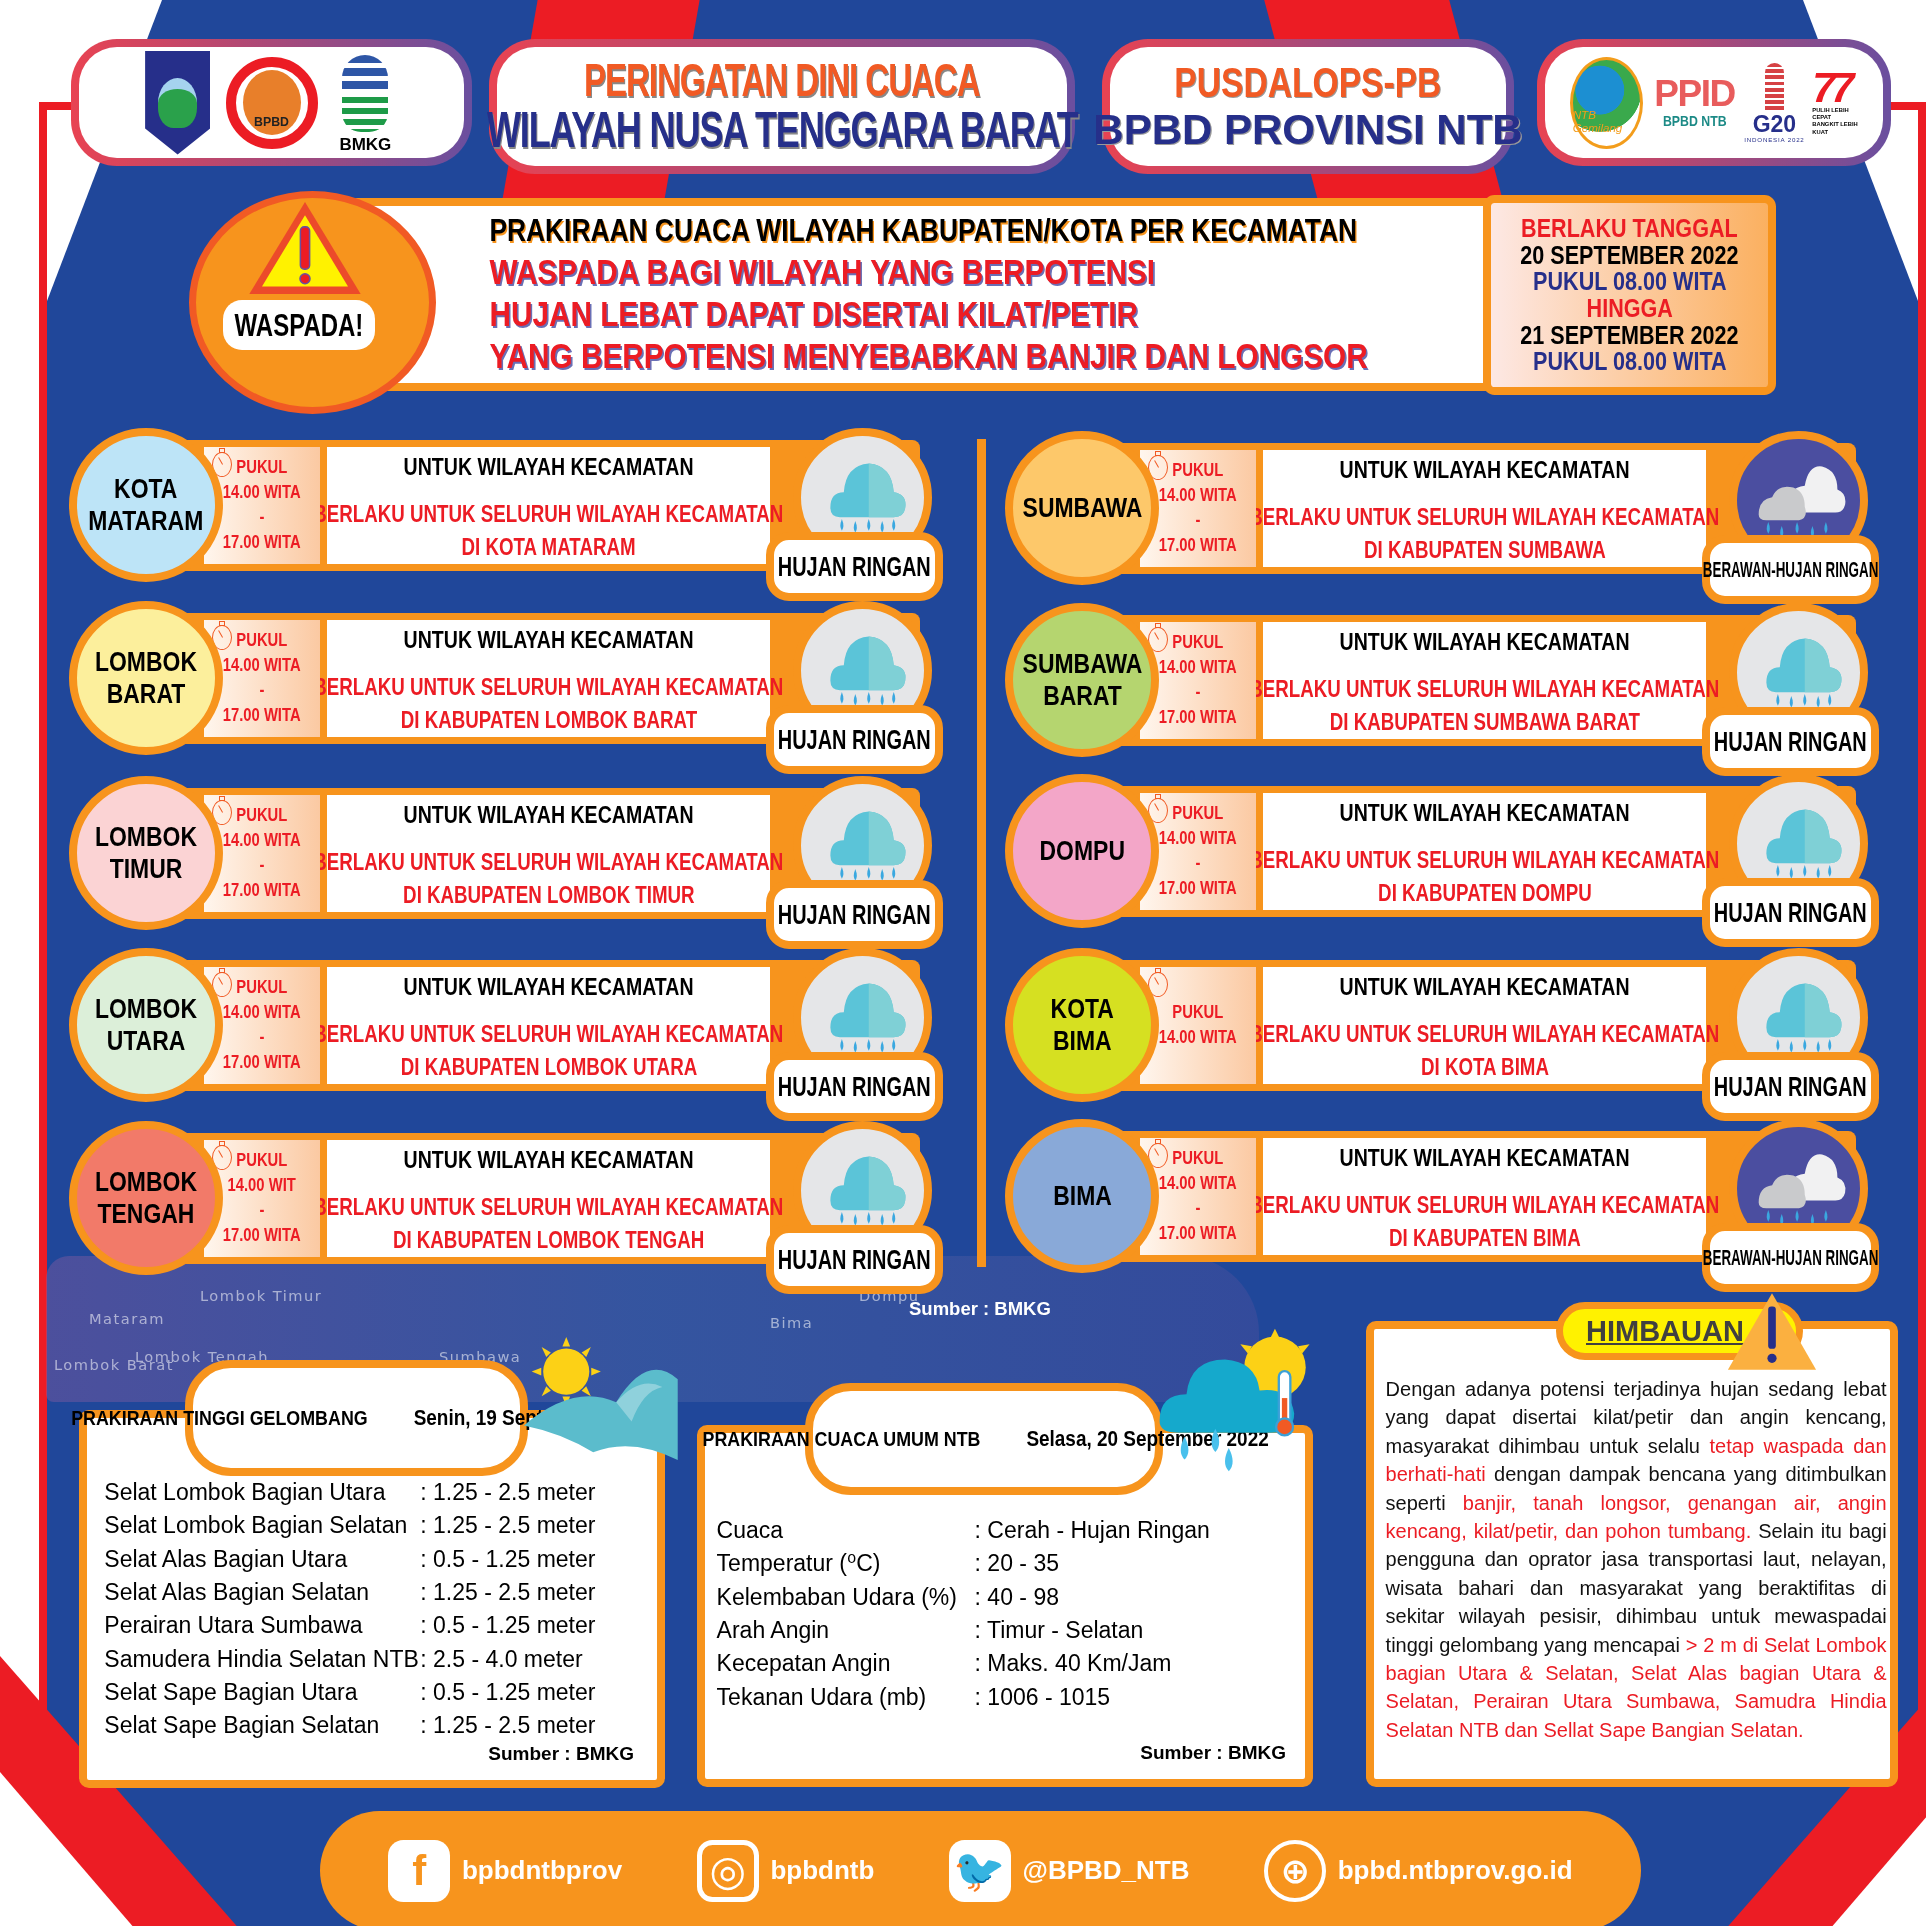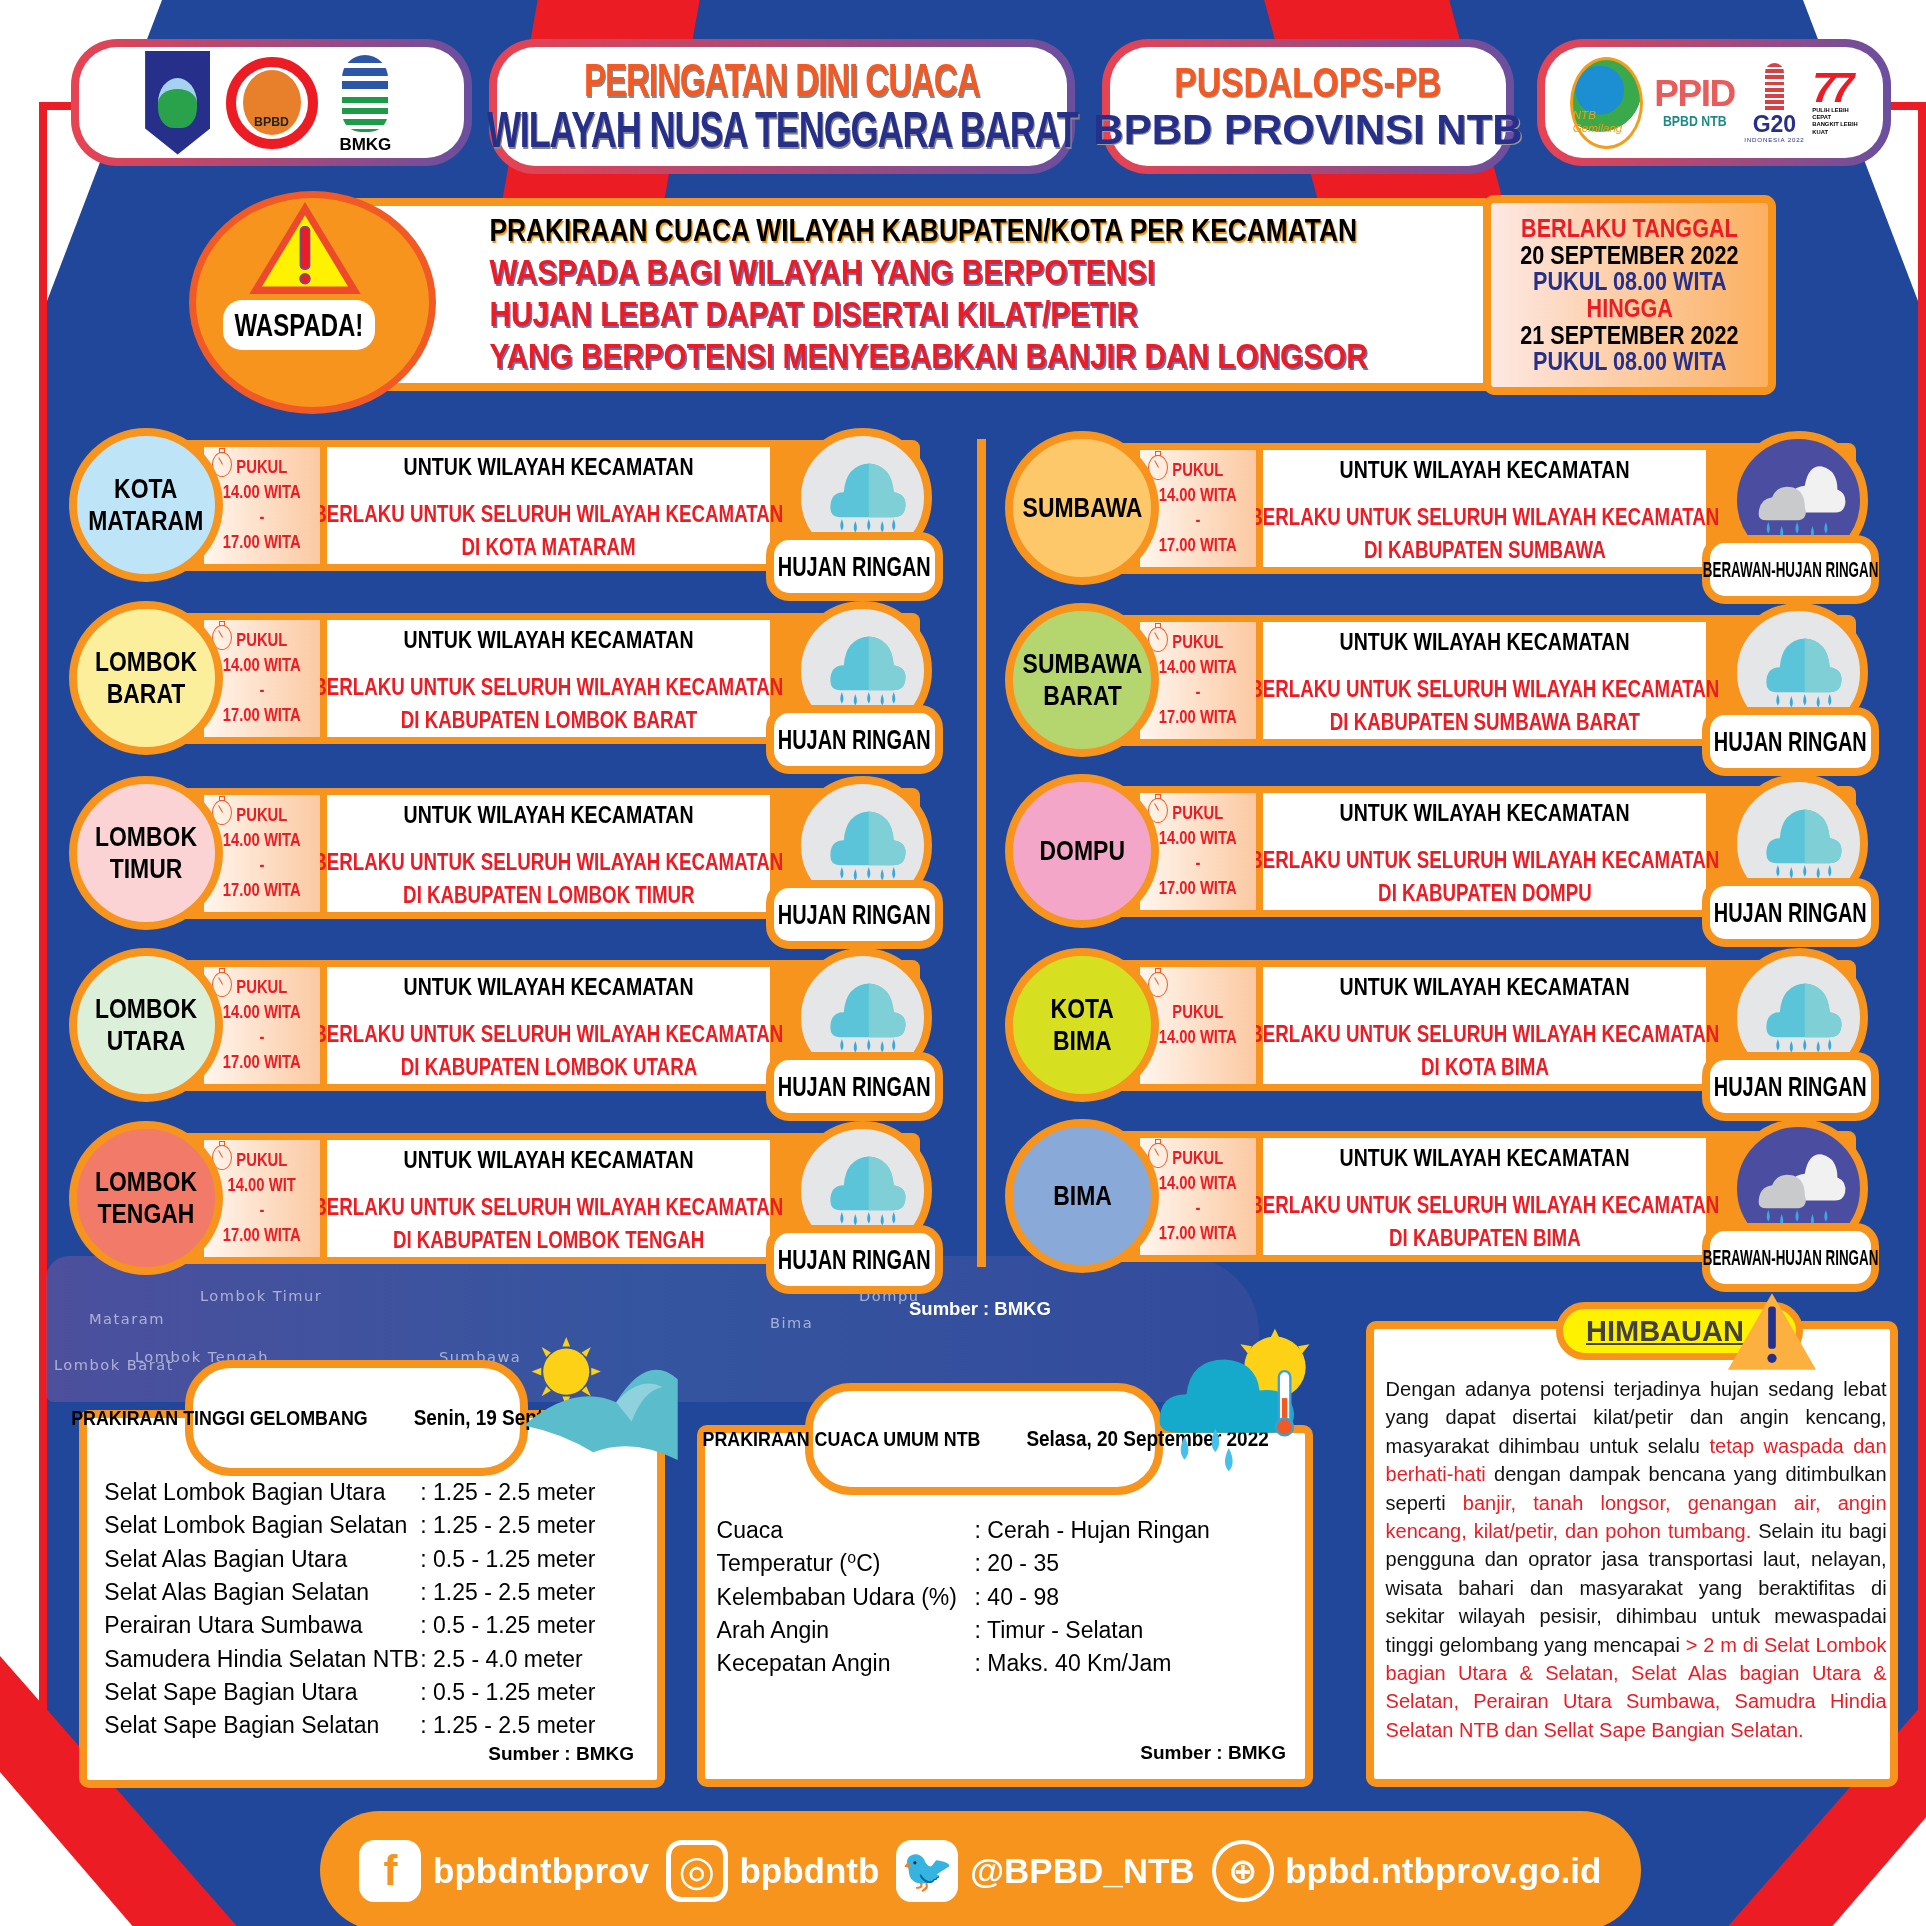--- a/index.html
+++ b/index.html
@@ -118,21 +118,21 @@
   .himb-header { left: 1556px; top: 1302px; width: 247px; height: 58px; background: #fff200; border: 7.7px solid #f7941d; border-radius: 31px; display: flex; align-items: center; justify-content: flex-start; padding-left: 23px; z-index: 2; }
   .himb-header span { font-size: 29px; font-weight: 700; color: #404040; text-decoration: underline; }
   .himb-tri { left: 1726px; top: 1291px; width: 92px; height: 81px; z-index: 3; }
 
   
   .footer { left: 320px; top: 1811px; width: 1321px; height: 119px; background: #f7941d; border-radius: 62px; display: flex; align-items: center; justify-content: space-around; padding: 0 31px; }
   .social { display: flex; align-items: center; gap: 11.6px; }
   .social .ic { width: 62px; height: 62px; border-radius: 15.4px; background: #fff; display: flex; align-items: center; justify-content: center; color: #f7941d; font-weight: 700; font-size: 42px; }
   .social .ic.outline { background: transparent; border: 5.4px solid #fff; color: #fff; }
   .social .ic.globe { border-radius: 50%; background: transparent; border: 4.6px solid #fff; color: #fff; font-size: 35px; }
-  .social span.lbl { font-size: 35px; font-weight: 700; color: #fff; white-space: nowrap; }
+  .social span.lbl { font-size: 26px; font-weight: 700; color: #fff; white-space: nowrap; }
 </style>
 </head>
 <body>
 
 <div class="abs bg-white-left"></div>
 
 <div class="abs bg-wedge-tl"></div>
 <div class="abs bg-wedge-tr"></div>
 <div class="abs bg-red-stripe-top"></div>
 <div class="abs bg-red-stripe-top2"></div>
@@ -679,20 +679,24 @@
         <span>: 40 - 98</span>
       </div>
     <div class="kv-row">
         <span class="k" style="width:258px;">Arah Angin</span>
         <span>: Timur - Selatan</span>
       </div>
     <div class="kv-row">
         <span class="k" style="width:258px;">Kecepatan Angin</span>
         <span>: Maks. 40 Km/Jam</span>
       </div>
+    <div class="kv-row">
+        <span class="k" style="width:258px;">Tekanan Udara (mb)</span>
+        <span>: 1006 - 1015</span>
+      </div>
   </div>
   <div class="src" style="right:19px;bottom:15.4px;">Sumber : BMKG</div>
 </div>
 <div class="panel-header" style="left:805px;top:1383px;width:358px;height:112px;">
   <div class="t1">PRAKIRAAN CUACA UMUM NTB</div>
   <div class="t2">Selasa, 20 September 2022</div>
 </div>
 <svg class="abs" style="left:1148px;top:1325px;width:177px;height:150px;z-index:3;" viewBox="0 0 460 390">
   <g fill="#fcd116">
     <circle cx="330" cy="110" r="80"></circle>

